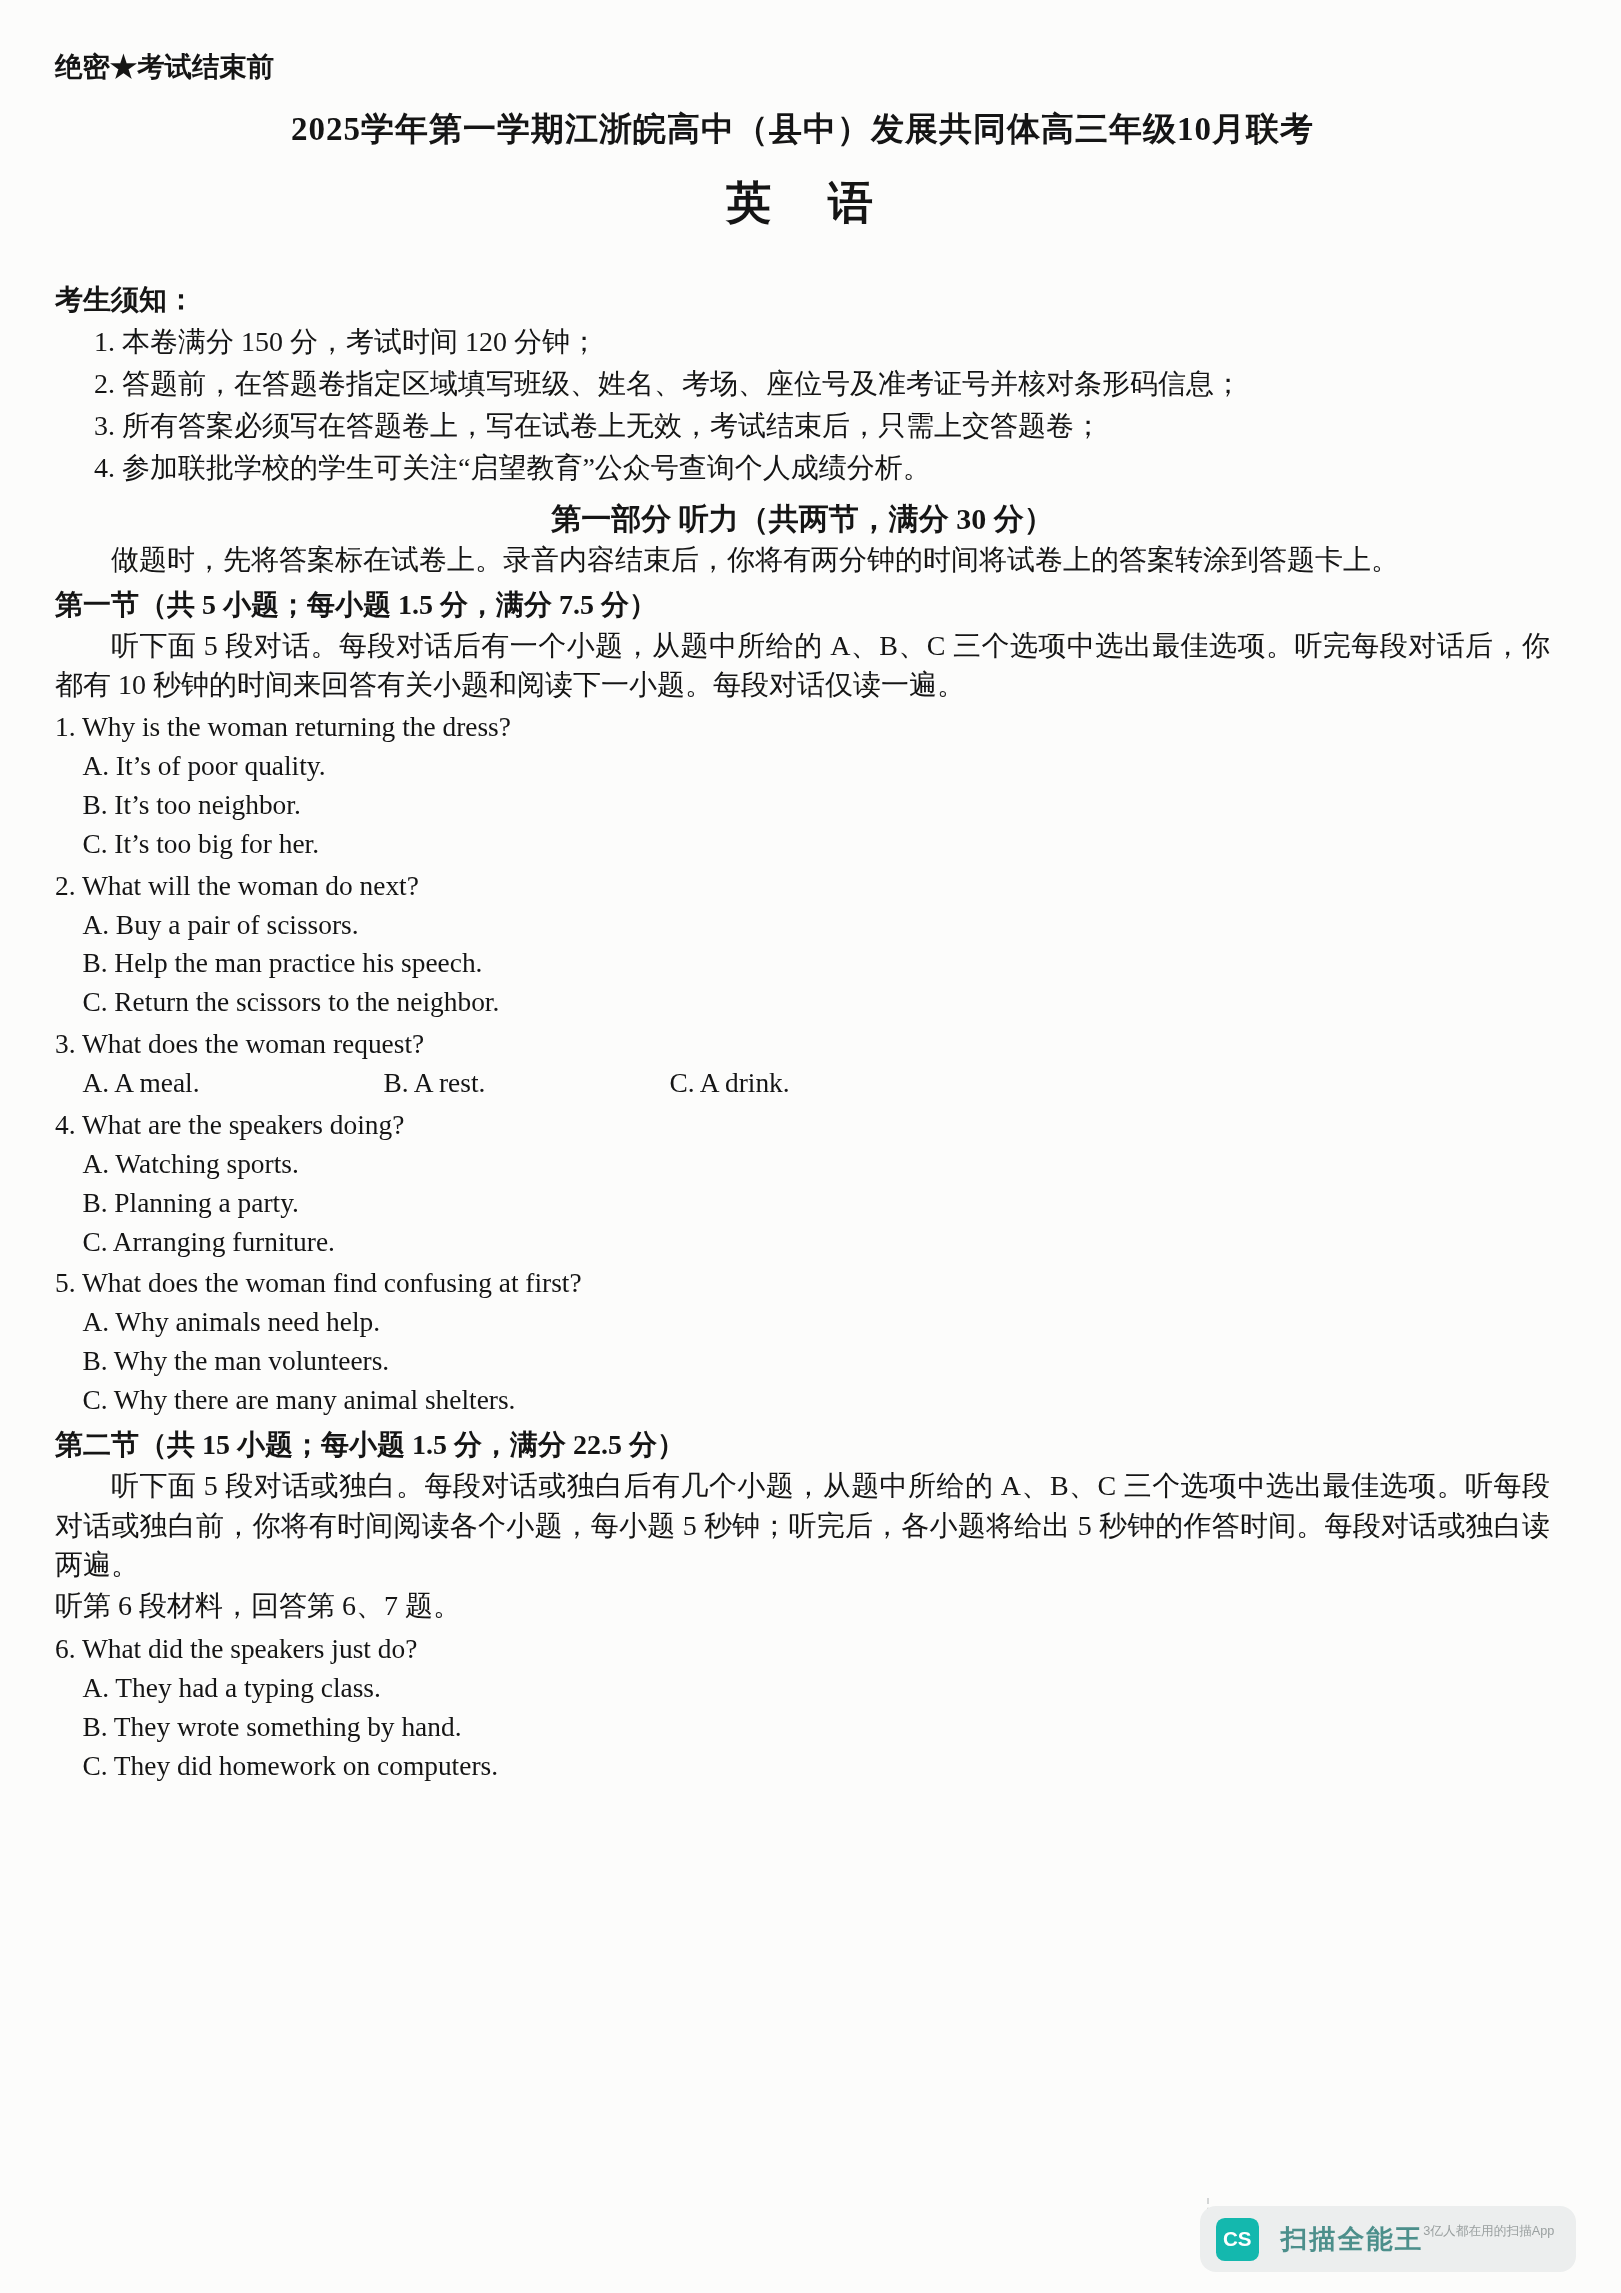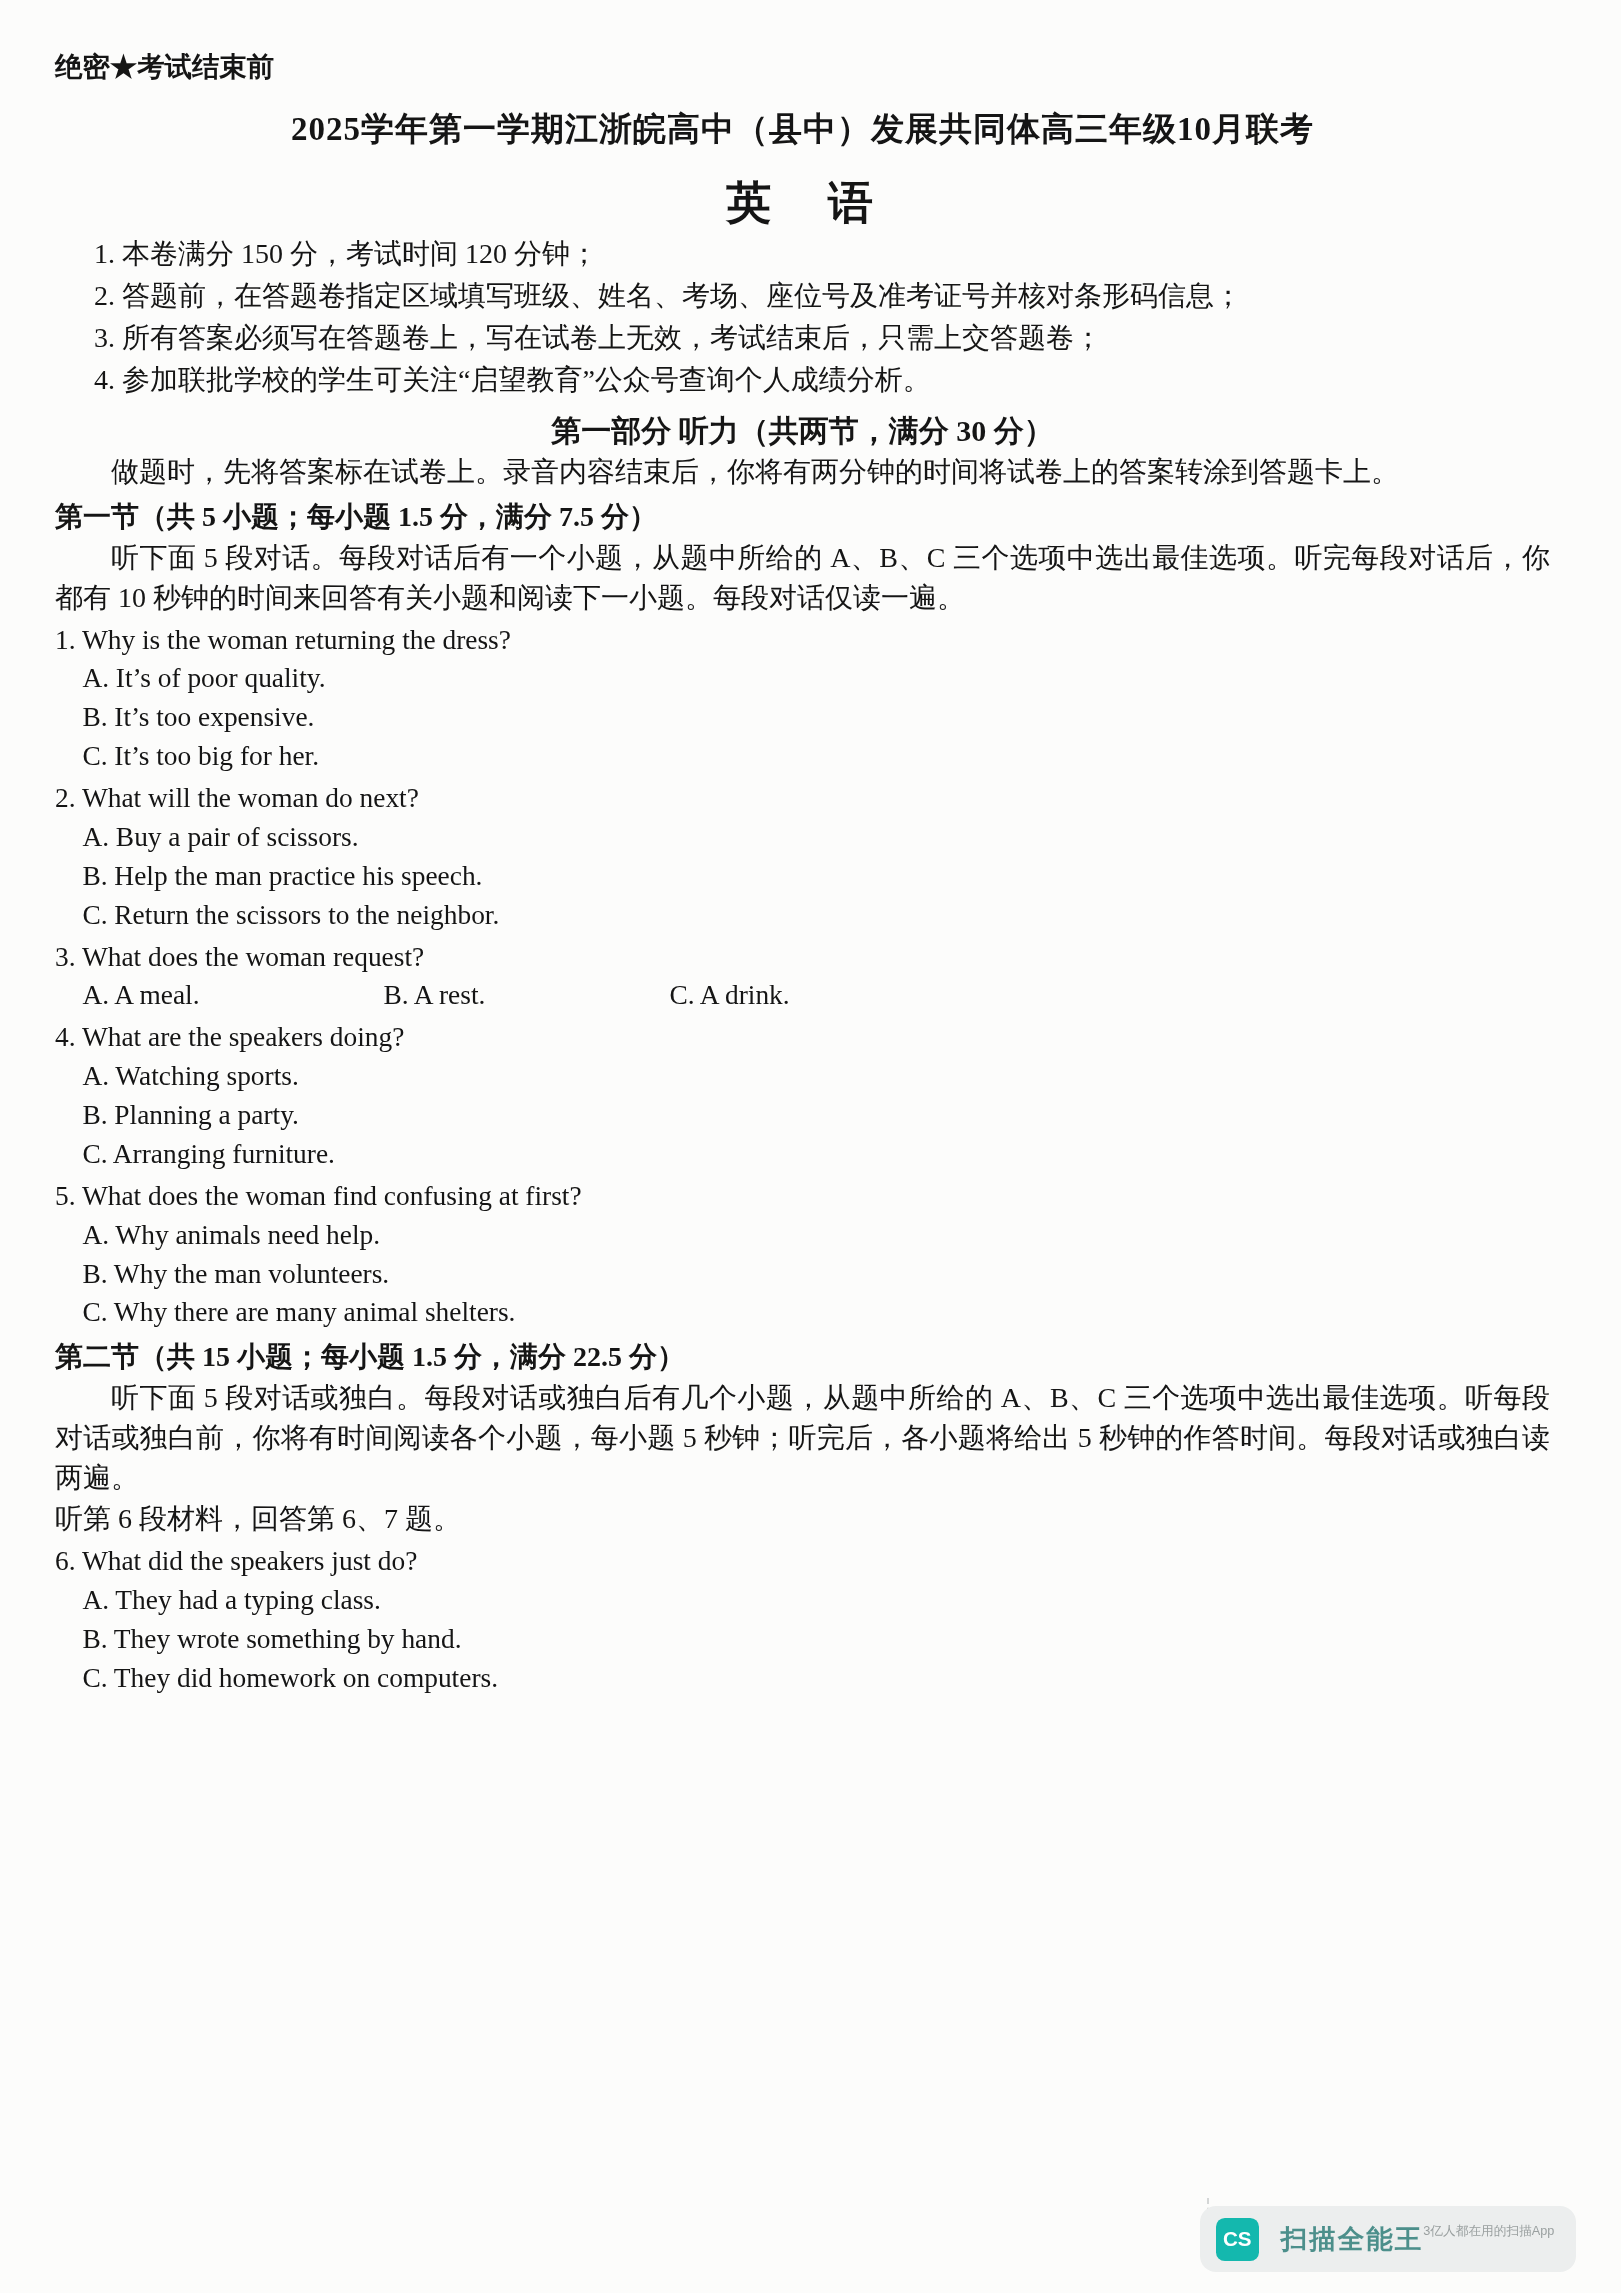--- a/index.html
+++ b/index.html
@@ -148,37 +148,38 @@
 
 <div class="page">
 
   <div class="classification">绝密★考试结束前</div>
 
   <div class="exam-title">2025学年第一学期江浙皖高中（县中）发展共同体高三年级10月联考</div>
 
   <div class="subject-title">英　语</div>
 
 
+  <div class="notice-heading">考生须知：</div>
   <div class="notice-item">1. 本卷满分 150 分，考试时间 120 分钟；</div>
   <div class="notice-item">2. 答题前，在答题卷指定区域填写班级、姓名、考场、座位号及准考证号并核对条形码信息；</div>
   <div class="notice-item">3. 所有答案必须写在答题卷上，写在试卷上无效，考试结束后，只需上交答题卷；</div>
   <div class="notice-item">4. 参加联批学校的学生可关注“启望教育”公众号查询个人成绩分析。</div>
 
   <div class="part-heading">第一部分  听力（共两节，满分 30 分）</div>
 
   <div class="para">做题时，先将答案标在试卷上。录音内容结束后，你将有两分钟的时间将试卷上的答案转涂到答题卡上。</div>
 
   <div class="section-heading">第一节（共 5 小题；每小题 1.5 分，满分 7.5 分）</div>
 
   <div class="para">听下面 5 段对话。每段对话后有一个小题，从题中所给的 A、B、C 三个选项中选出最佳选项。听完每段对话后，你都有 10 秒钟的时间来回答有关小题和阅读下一小题。每段对话仅读一遍。</div>
 
   <div class="question">
     <div class="q-text">1. Why is the woman returning the dress?</div>
     <div class="option">A. It’s of poor quality.</div>
-    <div class="option">B. It’s too expensive.</div>
+    <div class="option">B. It’s too neighbor.</div>
     <div class="option">C. It’s too big for her.</div>
   </div>
 
   <div class="question">
     <div class="q-text">2. What will the woman do next?</div>
     <div class="option">A. Buy a pair of scissors.</div>
     <div class="option">B. Help the man practice his speech.</div>
     <div class="option">C. Return the scissors to the neighbor.</div>
   </div>
 

